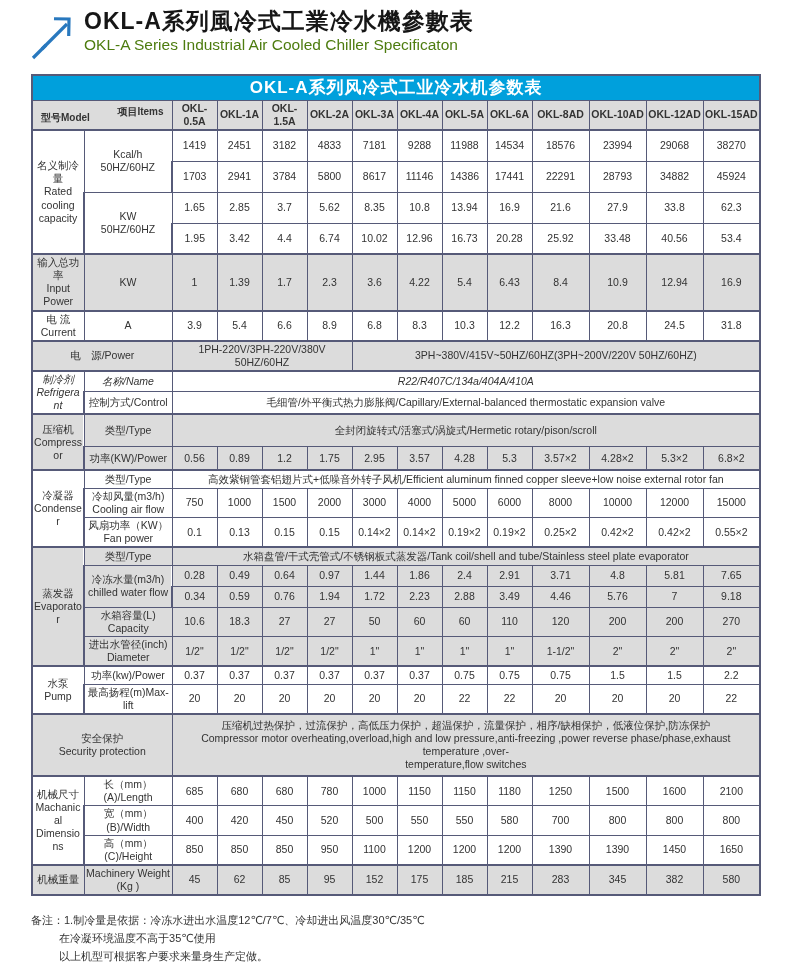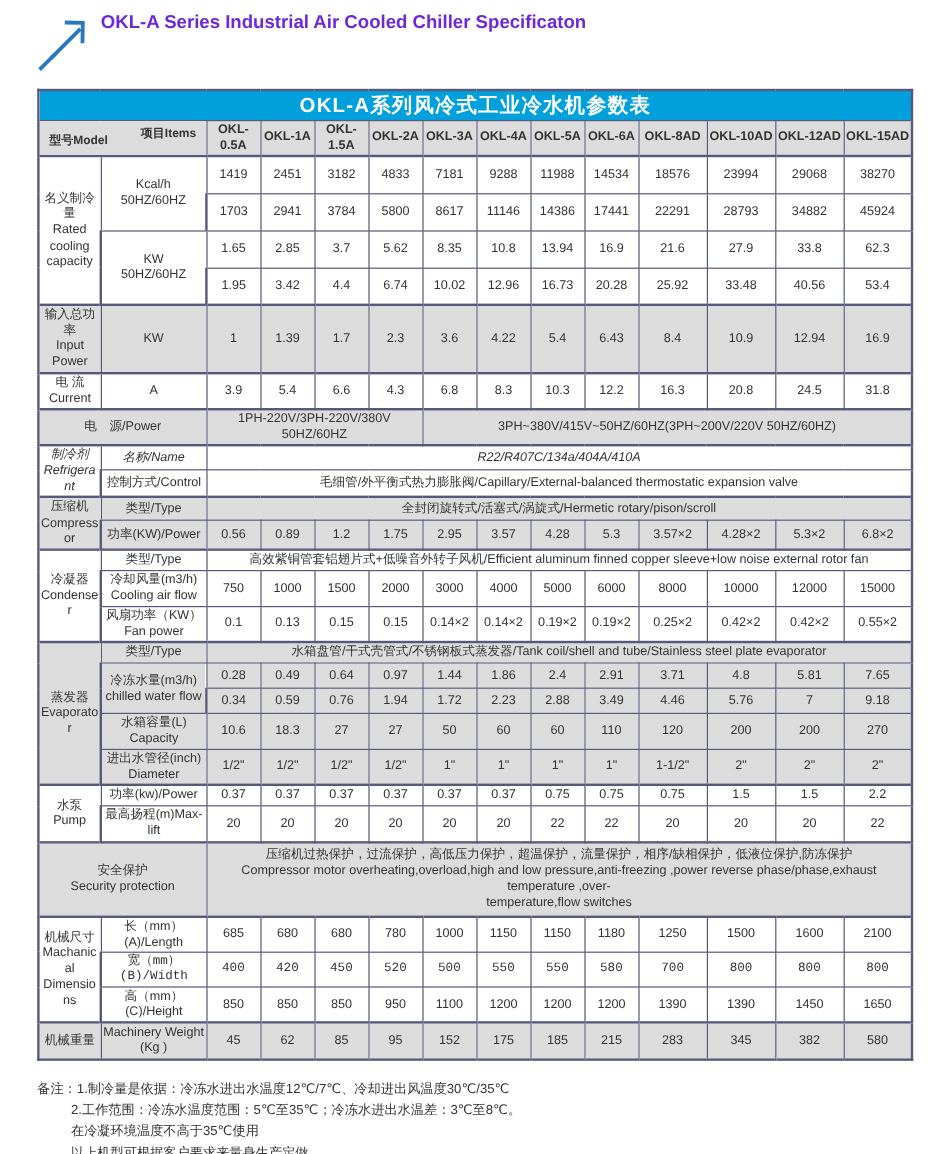--- a/index.html
+++ b/index.html
@@ -6,21 +6,21 @@
   html, body { margin: 0; padding: 0; }
   body {
     width: 789px; height: 962px; background: #ffffff; overflow: hidden;
     font-family: "Liberation Sans", "DejaVu Sans", sans-serif; color: #333;
   }
   
   .doc-header { display: flex; align-items: flex-start; margin: 8px 0 0 28px; }
   .logo { width: 50px; height: 54px; flex: 0 0 auto; margin-top: 2px; }
   .titles { margin-left: 6px; }
   .title-zh { font-size: 23px; font-weight: bold; color: #161616; letter-spacing: 1px; margin: 0; line-height: 1.15; }
-  .title-en { font-size: 15.5px; color: #6d28d9; margin: 2px 0 0 0; line-height: 1.2; font-weight: bold; }
+  .title-en { font-size: 15.5px; color: #4d7c0f; margin: 2px 0 0 0; line-height: 1.2; }
   
   table.spec { border-collapse: collapse; table-layout: fixed; width: 730px; margin: 10px 0 0 31px; border-radius: 19px; }
   table.spec th, table.spec td {
     border: 1px solid #565a78; font-size: 10.5px; line-height: 1.25;
     text-align: center; vertical-align: middle; padding: 1px 1px;
     color: #333; background: #fff; overflow: hidden; word-wrap: break-word;
   }
   tr.table-title-row th {
     background: var(--accent); color: #fff; font-size: 17px; font-weight: bold;
     height: 25px; letter-spacing: 1px; padding: 0;
@@ -51,20 +51,21 @@
 </head>
 <body>
 
 <div class="doc-header">
   <svg class="logo" viewBox="0 0 50 54">
     <line x1="5" y1="48" x2="18" y2="35" stroke="#2878be" stroke-width="3.2"></line>
     <line x1="14" y1="39" x2="39" y2="14" stroke="#2878be" stroke-width="3.2"></line>
     <polyline points="26,9 41,9 41,26" fill="none" stroke="#2878be" stroke-width="3.2" stroke-linejoin="miter" transform="rotate(1 41 9)"></polyline>
   </svg>
   <div class="titles">
+    <div class="title-zh">OKL-A系列風冷式工業冷水機參數表</div>
     <div class="title-en">OKL-A Series Industrial Air Cooled Chiller Specificaton</div>
   </div>
 </div>
 
 <table class="spec" id="spec-table">
   <colgroup id="spec-colgroup">
       <col style="width: 52px;">
       <col style="width: 88px;">
       <col style="width: 45px;">
       <col style="width: 45px;">
@@ -182,21 +183,21 @@
         <td class="value-cell">12.94</td>
         <td class="value-cell">16.9</td>
       </tr>
       <tr class="sec-start" style="height: 26px;">
         <td class="label-cell" colspan="1" rowspan="1">电 流
 Current</td>
         <td class="sub-cell" rowspan="1">A</td>
         <td class="value-cell">3.9</td>
         <td class="value-cell">5.4</td>
         <td class="value-cell">6.6</td>
-        <td class="value-cell">4.3</td>
+        <td class="value-cell">8.9</td>
         <td class="value-cell">6.8</td>
         <td class="value-cell">8.3</td>
         <td class="value-cell">10.3</td>
         <td class="value-cell">12.2</td>
         <td class="value-cell">16.3</td>
         <td class="value-cell">20.8</td>
         <td class="value-cell">24.5</td>
         <td class="value-cell">31.8</td>
       </tr>
       <tr class="shaded sec-start" style="height: 20px;">
@@ -207,21 +208,21 @@
       <tr class="sec-start" style="height: 18px; font-style: italic;">
         <td class="label-cell" colspan="1" rowspan="2">制冷剂
 Refrigerant</td>
         <td class="sub-cell" rowspan="1">名称/Name</td>
         <td class="merged-cell" colspan="12">R22/R407C/134a/404A/410A</td>
       </tr>
       <tr style="height: 20px;">
         <td class="sub-cell" rowspan="1">控制方式/Control</td>
         <td class="merged-cell" colspan="12">毛细管/外平衡式热力膨胀阀/Capillary/External-balanced thermostatic expansion valve</td>
       </tr>
-      <tr class="shaded sec-start" style="height: 19px;">
+      <tr class="shaded sec-start" style="height: 32px;">
         <td class="label-cell" colspan="1" rowspan="2">压缩机
 Compressor</td>
         <td class="sub-cell" rowspan="1">类型/Type</td>
         <td class="merged-cell" colspan="12">全封闭旋转式/活塞式/涡旋式/Hermetic rotary/pison/scroll</td>
       </tr>
       <tr class="shaded" style="height: 24px;">
         <td class="sub-cell" rowspan="1">功率(KW)/Power</td>
         <td class="value-cell">0.56</td>
         <td class="value-cell">0.89</td>
         <td class="value-cell">1.2</td>
@@ -391,21 +392,21 @@
         <td class="value-cell">780</td>
         <td class="value-cell">1000</td>
         <td class="value-cell">1150</td>
         <td class="value-cell">1150</td>
         <td class="value-cell">1180</td>
         <td class="value-cell">1250</td>
         <td class="value-cell">1500</td>
         <td class="value-cell">1600</td>
         <td class="value-cell">2100</td>
       </tr>
-      <tr style="height: 18px; font-family: Liberation Mono, monospace;">
+      <tr style="height: 18px;">
         <td class="sub-cell" rowspan="1">宽（mm）(B)/Width</td>
         <td class="value-cell">400</td>
         <td class="value-cell">420</td>
         <td class="value-cell">450</td>
         <td class="value-cell">520</td>
         <td class="value-cell">500</td>
         <td class="value-cell">550</td>
         <td class="value-cell">550</td>
         <td class="value-cell">580</td>
         <td class="value-cell">700</td>
@@ -444,18 +445,17 @@
         <td class="value-cell">345</td>
         <td class="value-cell">382</td>
         <td class="value-cell">580</td>
       </tr>
     </tbody>
 </table>
 
 <div class="notes">
   <div id="notes-zh">
       <div class="note-line">备注：1.制冷量是依据：冷冻水进出水温度12℃/7℃、冷却进出风温度30℃/35℃</div>
-      <div class="note-line">　　  2.工作范围：冷冻水温度范围：5℃至35℃；冷冻水进出水温差：3℃至8℃。</div>
       <div class="note-line">　　  在冷凝环境温度不高于35℃使用</div>
       <div class="note-line">　　  以上机型可根据客户要求来量身生产定做。</div>
     </div>
 
 </div>
 
 </body></html>

